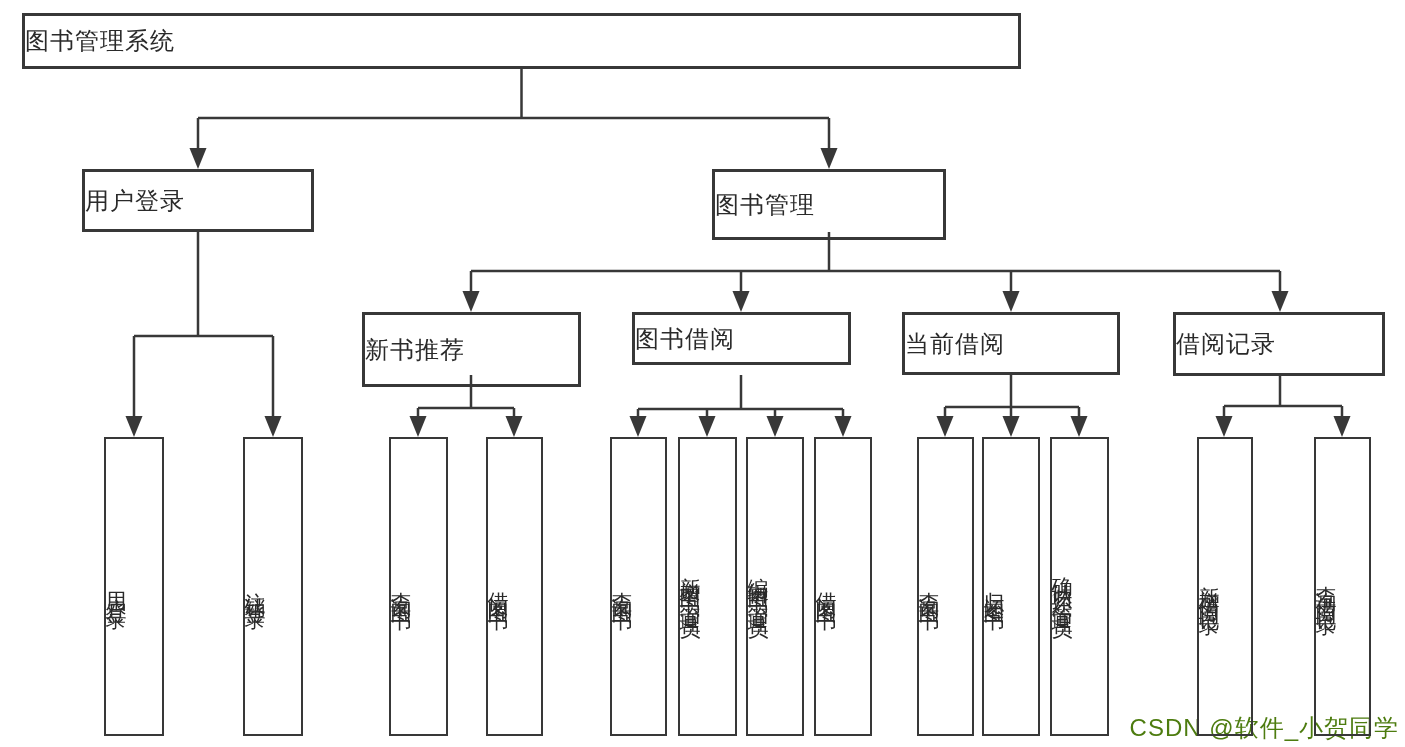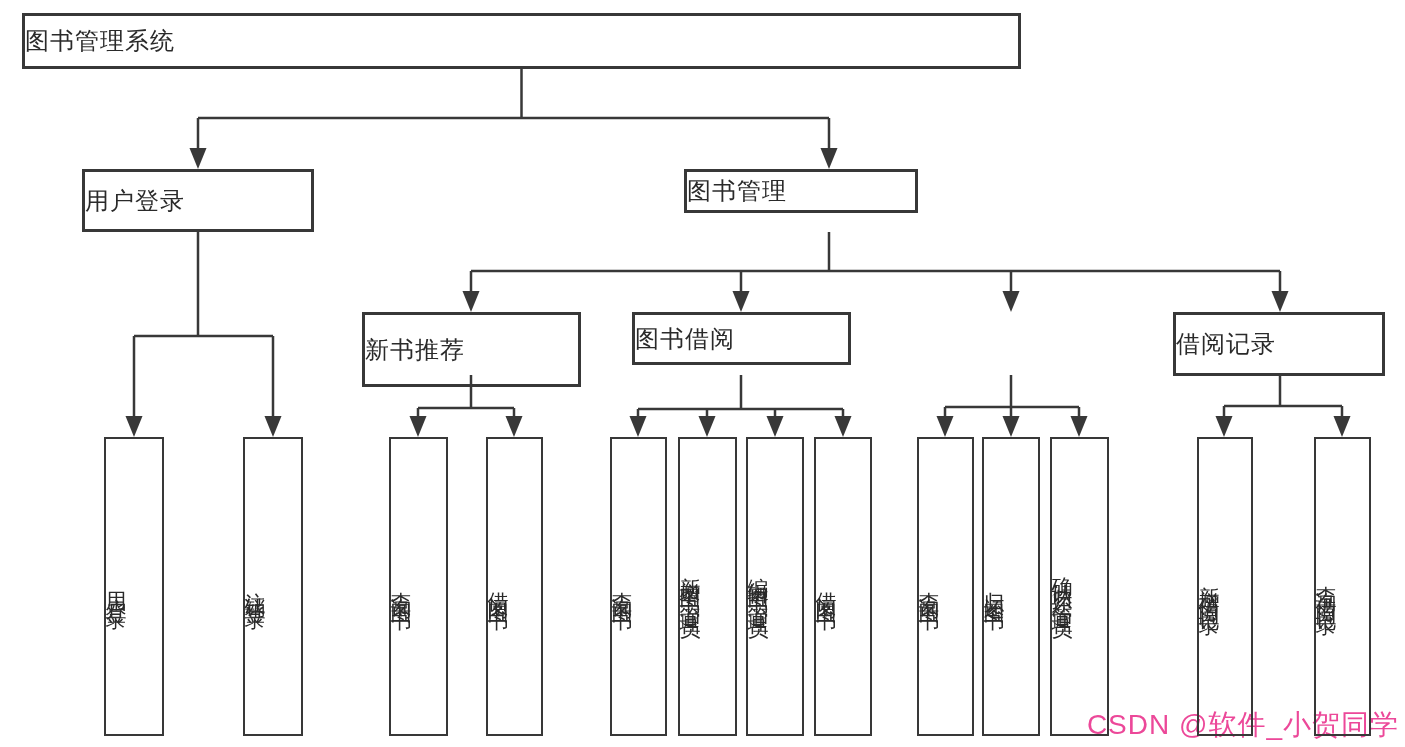--- a/index.html
+++ b/index.html
@@ -40,22 +40,22 @@
     writing-mode: vertical-rl;
     text-orientation: mixed;
     letter-spacing: 6px;
     line-height: 1;
   }
   .watermark {
     position: absolute;
     right: 6px;
     bottom: 3px;
     z-index: 1;
-    font-size: 28px;
-    color: #ec4899;
+    font-size: 24px;
+    color: #4d7c0f;
     letter-spacing: 1px;
     white-space: nowrap;
   }
 </style>
 </head>
 <body>
 
 <div class="stage">
 
   <svg class="connectors" width="1405" height="747" viewBox="0 0 1405 747">
@@ -107,29 +107,32 @@
 
   <div class="watermark">CSDN @软件_小贺同学</div>
 
   <div class="node" style="left:22px; top:13px; width:999px; height:56px">
     <span>图书管理系统</span>
   </div>
 
   <div class="node" style="left:82px; top:169px; width:232px; height:63px">
     <span>用户登录</span>
   </div>
-  <div class="node" style="left:684px; top:169px; width:234px; height:44px">
+  <div class="node" style="left:712px; top:169px; width:234px; height:71px">
     <span>图书管理</span>
   </div>
 
   <div class="node" style="left:362px; top:312px; width:219px; height:75px">
     <span>新书推荐</span>
   </div>
   <div class="node" style="left:632px; top:312px; width:219px; height:53px">
     <span>图书借阅</span>
+  </div>
+  <div class="node" style="left:902px; top:312px; width:218px; height:63px">
+    <span>当前借阅</span>
   </div>
   <div class="node" style="left:1173px; top:312px; width:212px; height:64px">
     <span>借阅记录</span>
   </div>
 
   <div class="node leaf" style="left:104px; top:437px; width:60px; height:299px">
     <span class="vtext">用户登录</span>
   </div>
   <div class="node leaf" style="left:243px; top:437px; width:60px; height:299px">
     <span class="vtext">注销登录</span>

